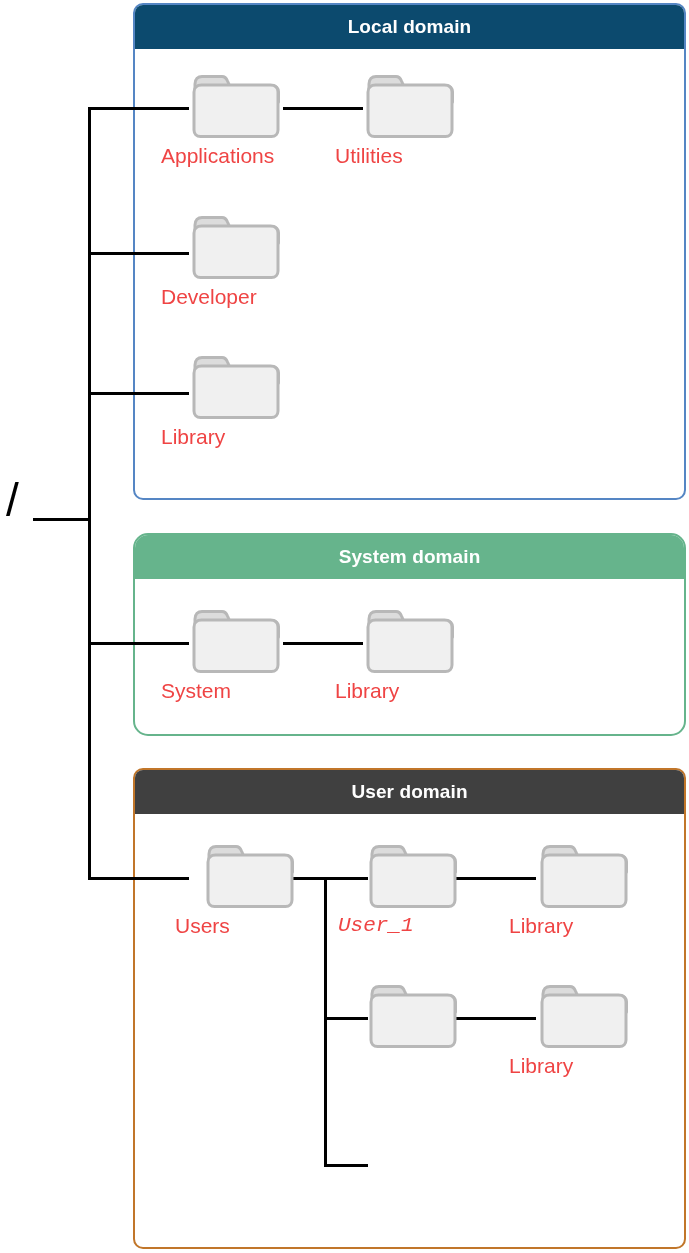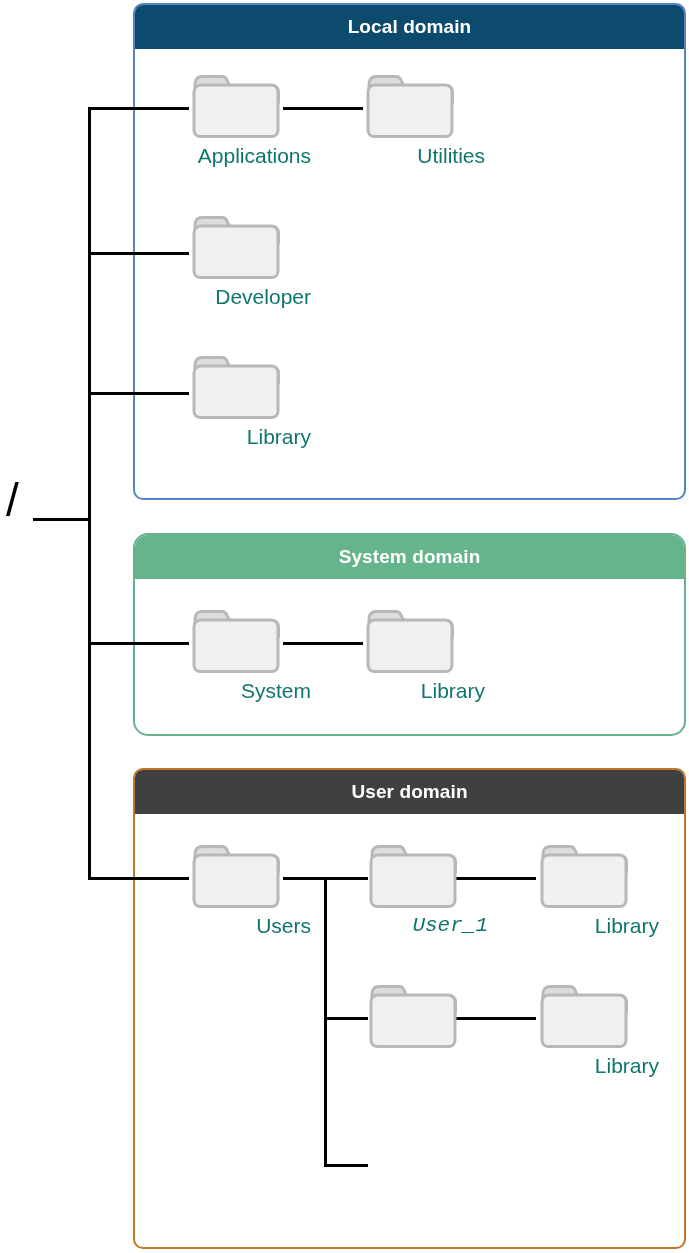--- a/index.html
+++ b/index.html
@@ -58,23 +58,23 @@
     position:relative;
     width:94px;
     height:72px;
   }
   .folder svg{display:block;width:94px;height:72px;}
   .node-label{
     position:absolute;
     top:74px;
     left:-28px;
     width:150px;
-    text-align:right;
+    text-align:left;
     font-size:21px;
-    color:#0f766e;
+    color:#ef4444;
     white-space:nowrap;
   }
   .node-label.italic{font-style:italic;}
 </style>
 </head>
 <body>
 
 <div id="stage">
 
   <div class="panel" id="panel-local" style="left:133px; top:3px; width:553px; height:497px; border-color:#5586c4;">
@@ -178,21 +178,21 @@
   <div class="node" style="left:363px; top:605px;">
     <div class="folder">
       <svg viewBox="0 0 94 72" xmlns="http://www.w3.org/2000/svg">
         <path d="M6 14 C6 9 9 6.5 13 6.5 L33 6.5 C36 6.5 37.5 8.5 38.5 11 L40.5 15.5 L83 15.5 C87 15.5 89.5 18 89.5 22 L89.5 32 L6 32 Z" fill="#dcdcdc" stroke="#b8b8b8" stroke-width="3" stroke-linejoin="round"></path>
         <path d="M5 22 C5 17.5 8 15 12.5 15 L81.5 15 C86 15 89 17.5 89 22 L89 60 C89 64 86.5 66.5 82.5 66.5 L11.5 66.5 C7.5 66.5 5 64 5 60 Z" fill="#f0f0f0" stroke="#b8b8b8" stroke-width="3" stroke-linejoin="round"></path>
       </svg>
     </div>
     <div class="node-label">Library</div>
   </div>
 
-  <div class="node" style="left:189px; top:840px;">
+  <div class="node" style="left:203px; top:840px;">
     <div class="folder">
       <svg viewBox="0 0 94 72" xmlns="http://www.w3.org/2000/svg">
         <path d="M6 14 C6 9 9 6.5 13 6.5 L33 6.5 C36 6.5 37.5 8.5 38.5 11 L40.5 15.5 L83 15.5 C87 15.5 89.5 18 89.5 22 L89.5 32 L6 32 Z" fill="#dcdcdc" stroke="#b8b8b8" stroke-width="3" stroke-linejoin="round"></path>
         <path d="M5 22 C5 17.5 8 15 12.5 15 L81.5 15 C86 15 89 17.5 89 22 L89 60 C89 64 86.5 66.5 82.5 66.5 L11.5 66.5 C7.5 66.5 5 64 5 60 Z" fill="#f0f0f0" stroke="#b8b8b8" stroke-width="3" stroke-linejoin="round"></path>
       </svg>
     </div>
     <div class="node-label">Users</div>
   </div>
 
   <div class="node" style="left:366px; top:840px;font-family:Liberation Mono, monospace;">

